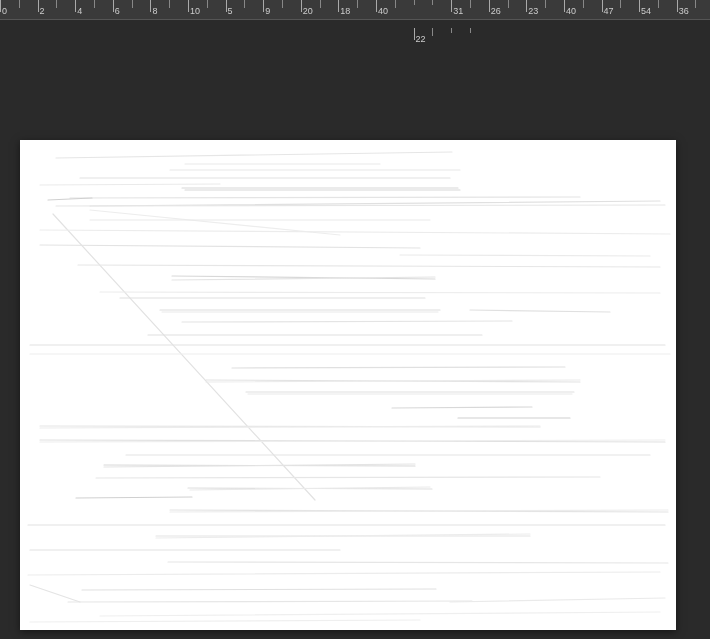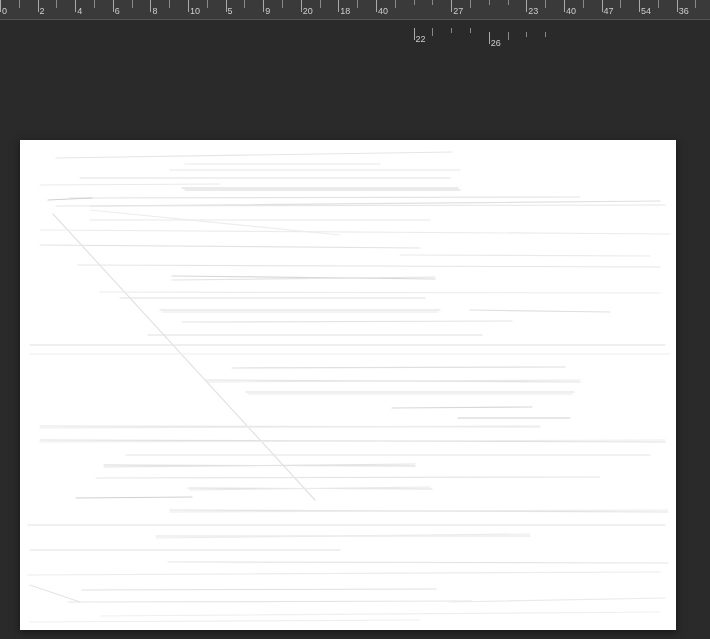--- a/index.html
+++ b/index.html
@@ -169,23 +169,23 @@
       <div class="ruler-minor-tick" style="left: 56.4px; height: 5px;"></div>
       <div class="ruler-minor-tick" style="left: 18.8px; height: 8px;"></div>
       <div class="ruler-label">22</div>
     </div>
     <div class="ruler-segment" style="width: 37.6px;">
       <div class="ruler-major-tick"></div>
       <div class="ruler-minor-tick" style="left: 18.8px; height: 5px;"></div>
       <div class="ruler-minor-tick" style="left: 37.6px; height: 5px;"></div>
       <div class="ruler-minor-tick" style="left: 56.4px; height: 5px;"></div>
       <div class="ruler-minor-tick" style="left: 18.8px; height: 8px;"></div>
-      <div class="ruler-label">27</div>
-    </div>
-    <div class="ruler-segment" style="width: 37.6px; margin-top: 32px;">
+      <div class="ruler-label">31</div>
+    </div>
+    <div class="ruler-segment" style="width: 37.6px;">
       <div class="ruler-major-tick"></div>
       <div class="ruler-minor-tick" style="left: 18.8px; height: 5px;"></div>
       <div class="ruler-minor-tick" style="left: 37.6px; height: 5px;"></div>
       <div class="ruler-minor-tick" style="left: 56.4px; height: 5px;"></div>
       <div class="ruler-minor-tick" style="left: 18.8px; height: 8px;"></div>
       <div class="ruler-label">26</div>
     </div>
     <div class="ruler-segment" style="width: 37.6px;">
       <div class="ruler-major-tick"></div>
       <div class="ruler-minor-tick" style="left: 18.8px; height: 5px;"></div>

